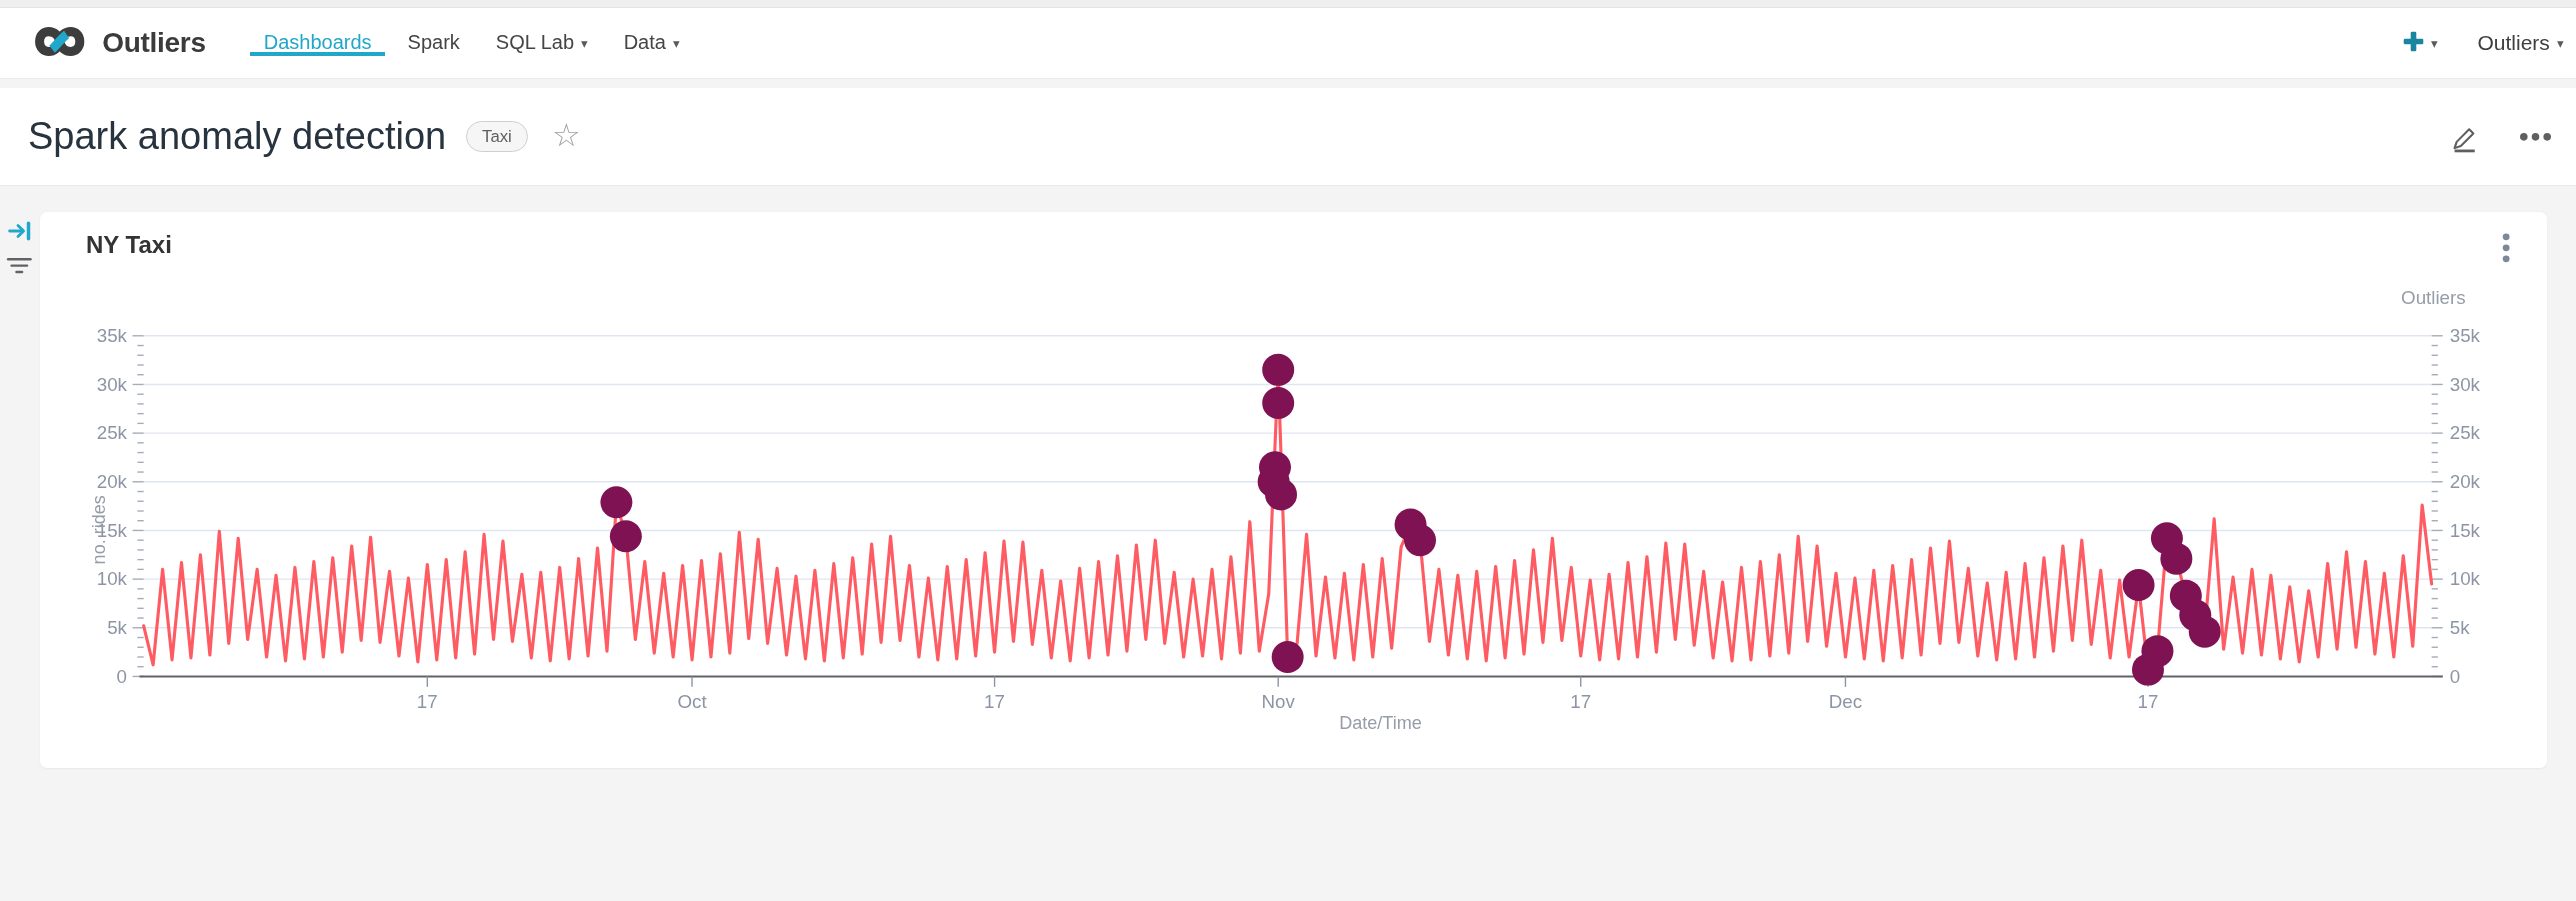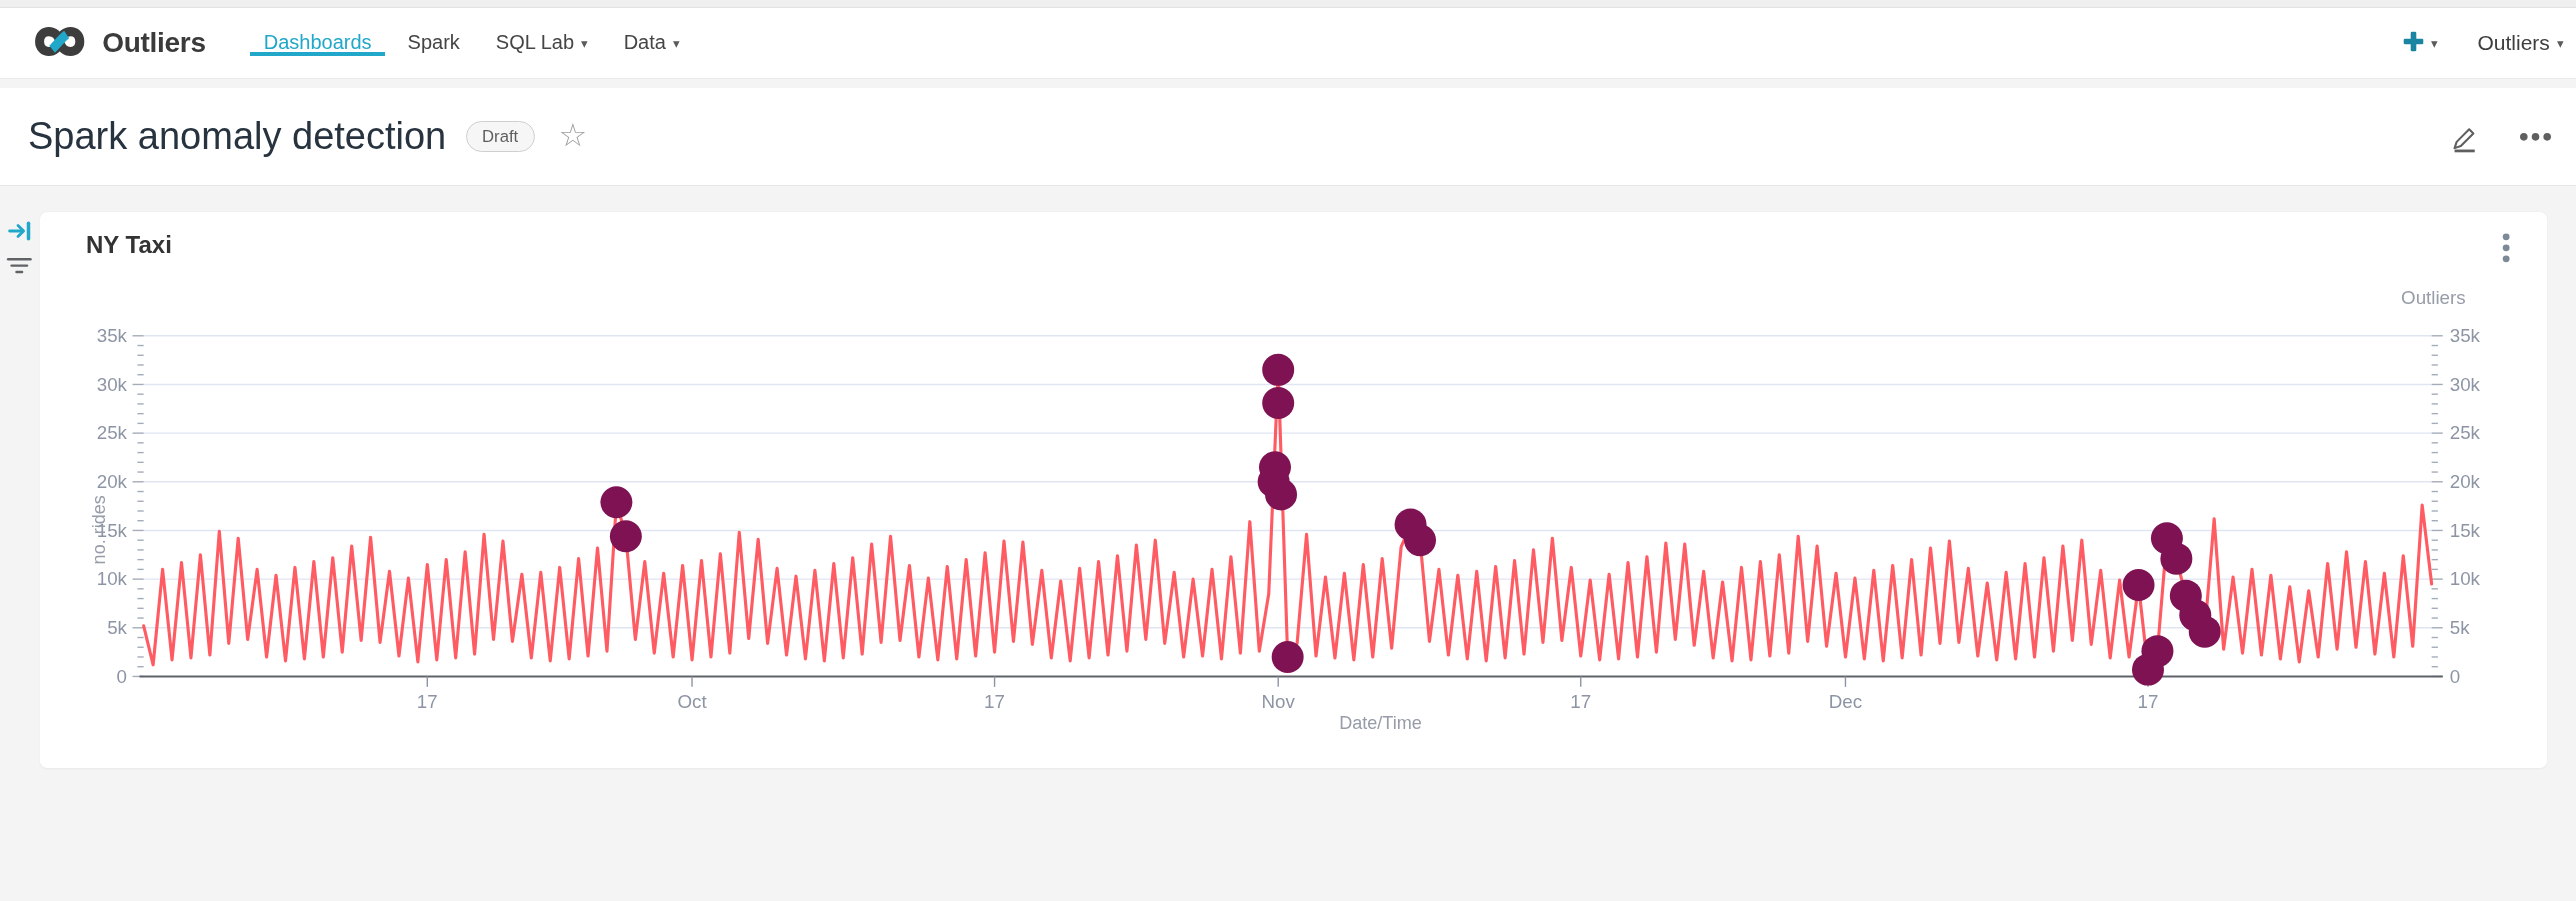--- a/index.html
+++ b/index.html
@@ -82,21 +82,21 @@
     </div>
     <div class="settings-btn">
       <span>Outliers</span>
       <span class="caret">▾</span>
     </div>
   </div>
 </div>
 
 <div class="dash-header">
   <span class="dash-title">Spark anomaly detection</span>
-  <span class="draft-pill">Draft</span>
+  <span class="draft-pill">Taxi</span>
   <span class="fav-star">☆</span>
   <div class="header-actions">
     <span class="icon-btn">
       <svg width="32" height="32" viewBox="0 0 46 46">
         <path d="M11 30 L29 12 l6 6 L17 36 l-9 3 z" fill="none" stroke="#5f5f5f" stroke-width="3" stroke-linejoin="round"></path>
         <line x1="8" y1="43" x2="37" y2="43" stroke="#5f5f5f" stroke-width="4"></line>
       </svg>
     </span>
     <span class="icon-btn">
       <svg width="33" height="9.7" viewBox="0 0 48 14">

